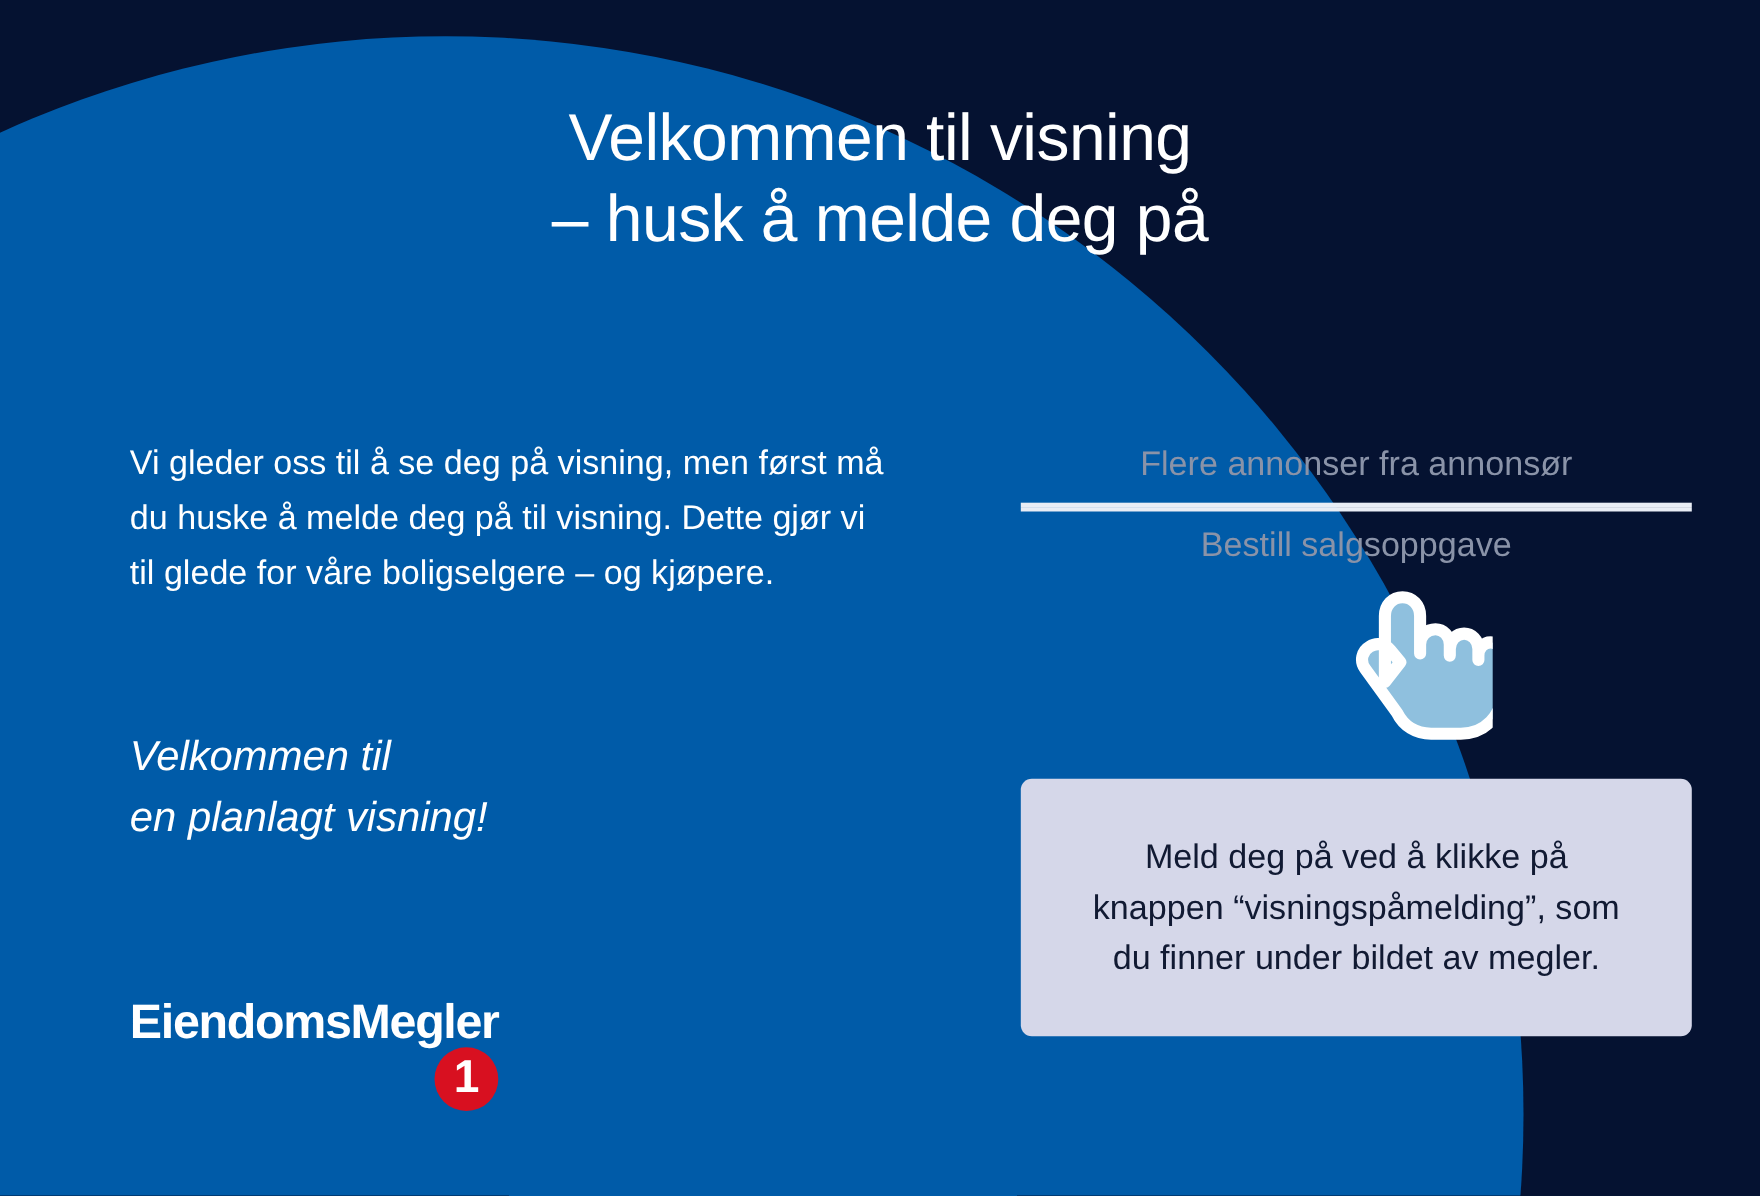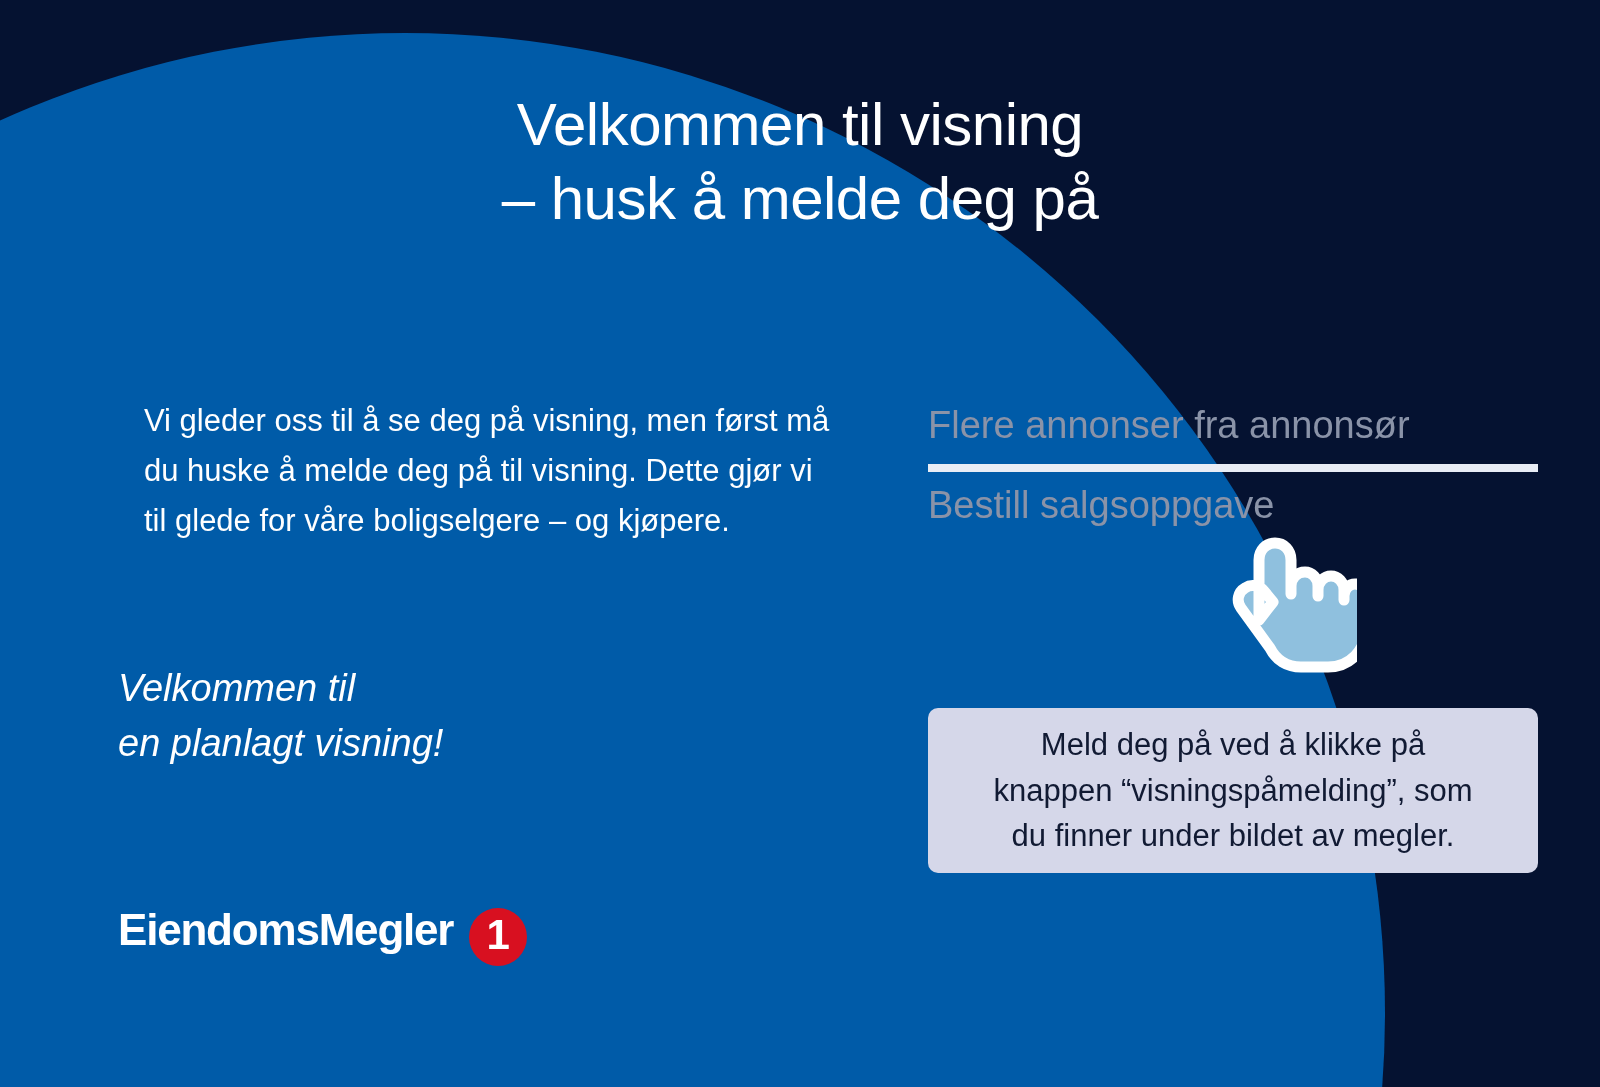--- a/index.html
+++ b/index.html
@@ -56,39 +56,39 @@
     left: 118px;
     top: 396px;
     width: 760px;
   }
   .body-copy {
     color: #ffffff;
     font-size: 31px;
     line-height: 1.62;
     font-weight: 400;
     white-space: pre-line;
-    margin-left: 26px;
   }
   .italic-copy {
     margin-top: 114px;
     color: #ffffff;
     font-size: 38px;
     line-height: 1.45;
     font-style: italic;
     font-weight: 400;
     white-space: pre-line;
   }
 
   
   .logo {
     position: absolute;
     left: 118px;
     top: 908px;
     display: flex;
-    align-items: flex-start;
+    align-items: flex-end;
+    flex-direction: column;
   }
   .logo-word {
     color: #ffffff;
     font-size: 44px;
     font-weight: 700;
     letter-spacing: -1.2px;
     line-height: 1;
   }
   .logo-badge {
     margin-left: 16px;
@@ -111,21 +111,22 @@
 
   
   .menu {
     position: absolute;
     left: 928px;
     top: 392px;
     width: 610px;
   }
   .menu-item {
     position: relative;
-    font-size: 38px;
+    text-align: center;
+    font-size: 31px;
     line-height: 1;
     font-weight: 400;
     padding: 14px 0 20px 0;
   }
   .menu-item.dim {
     color: #8a93a8;
   }
   .menu-item.active {
     color: #ffffff;
     padding: 28px 0 30px 0;
@@ -145,21 +146,21 @@
     height: 150px;
     pointer-events: none;
   }
 
   
   .tooltip {
     position: absolute;
     left: 928px;
     top: 708px;
     width: 610px;
-    height: 165px;
+    height: 234px;
     border-radius: 10px;
     background: #d5d7e9;
     display: flex;
     align-items: center;
     justify-content: center;
   }
   .tooltip-text {
     color: #111a33;
     font-size: 31px;
     line-height: 1.48;

